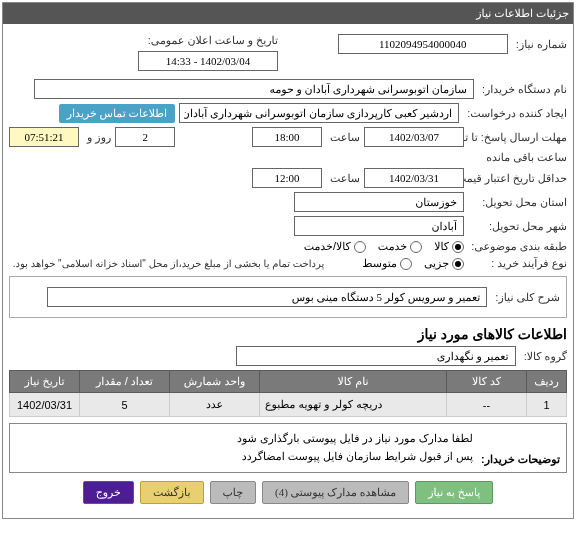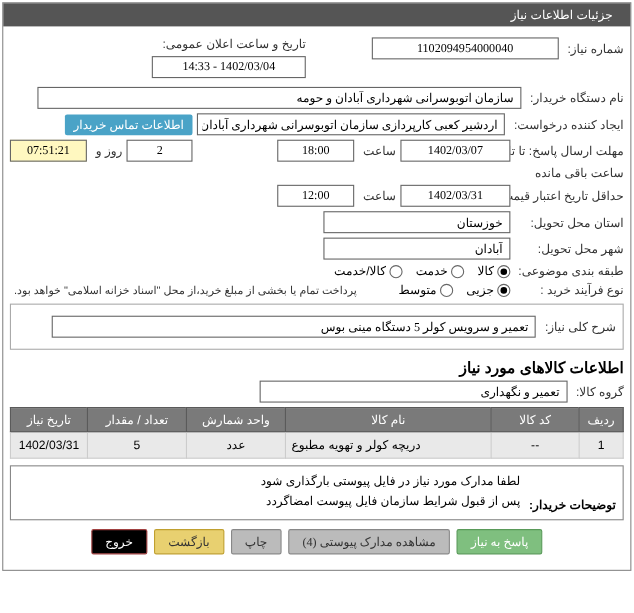--- a/index.html
+++ b/index.html
@@ -1,18 +1,18 @@
 <!DOCTYPE html>
 <html dir="rtl" lang="fa"><head>
 <meta charset="utf-8">
 <style>
 * { box-sizing: border-box; margin: 0; padding: 0; }
 body { font-family: Tahoma, sans-serif; font-size: 11px; background: #fff; direction: rtl; }
 .panel { border: 1px solid #888; margin: 2px; }
-.panel-header { background: #555; color: #fff; padding: 4px 16px; font-size: 11px; }
+.panel-header { background: #555; color: #fff; padding: 4px 4px; font-size: 11px; }
 .panel-body { padding: 6px; }
 .form-row { display: flex; align-items: center; margin: 4px 0; flex-wrap: wrap; gap: 4px; }
 .form-label { color: #333; font-size: 11px; white-space: nowrap; margin-left: 4px; }
 .form-input { border: 1px solid #666; padding: 2px 4px; font-family: Tahoma; font-size: 11px; background: #fff; text-align: center; height: 20px; }
 .form-input.wide { width: 280px; text-align: right; padding-right: 6px; }
 .form-input.xwide { width: 440px; text-align: right; padding-right: 6px; }
 .form-input.date { width: 100px; }
 .form-input.time { width: 70px; }
 .form-input.num { width: 60px; }
 .info-btn { background: #4aa3c7; color: #fff; border: none; padding: 3px 8px; font-family: Tahoma; font-size: 11px; cursor: pointer; border-radius: 2px; }
@@ -26,21 +26,21 @@
 table.grid th { background: #7a7a7a; color: #fff; padding: 4px; font-size: 11px; font-weight: normal; border: 1px solid #5a5a5a; }
 table.grid td { background: #e9e9e9; padding: 5px; font-size: 11px; text-align: center; border: 1px solid #ccc; }
 .desc-box { border: 1px solid #888; padding: 6px; margin-top: 6px; min-height: 50px; display: flex; }
 .desc-label { font-weight: bold; font-size: 11px; margin-left: 8px; align-self: flex-end; }
 .desc-text { flex: 1; font-size: 11px; line-height: 1.6; text-align: right; }
 .footer-btns { display: flex; gap: 6px; justify-content: center; margin: 8px 0; flex-wrap: wrap; }
 .btn { padding: 4px 12px; font-family: Tahoma; font-size: 11px; border: 1px solid #888; cursor: pointer; border-radius: 2px; }
 .btn-green { background: #7fbf7f; color: #fff; border-color: #5a9a5a; }
 .btn-gray { background: #bbb; color: #333; }
 .btn-yellow { background: #e8d070; color: #333; border-color: #c0a030; }
-.btn-red { background: #000000; color: #fff; border-color: #a04040; }
+.btn-red { background: #4c1d95; color: #fff; border-color: #a04040; }
 .two-col { display: flex; gap: 20px; }
 .col { flex: 1; }
 .spacer { flex: 1; }
 </style>
 </head>
 <body>
 
 <div class="panel">
   <div class="panel-header">جزئیات اطلاعات نیاز</div>
   <div class="panel-body">

